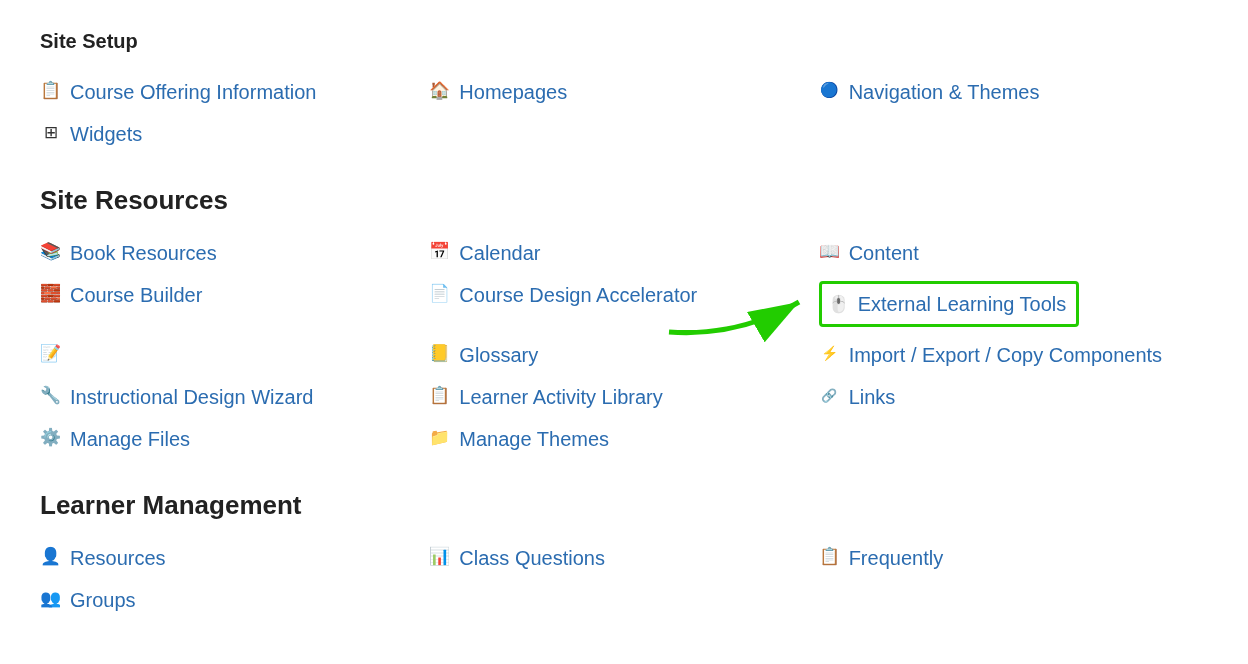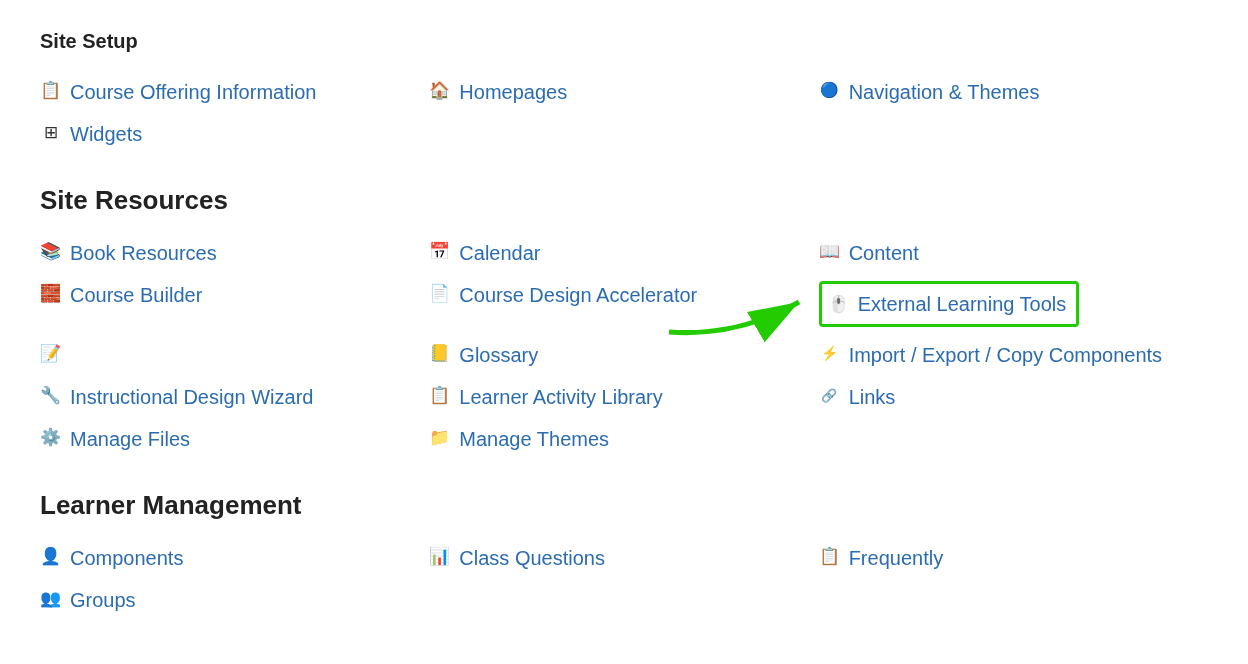--- a/index.html
+++ b/index.html
@@ -178,21 +178,21 @@
       <div class="grid-item"></div>
     </div>
   </div>
 
   <div class="learner-section">
     <div class="section-heading">Learner Management</div>
     <div class="grid">
 
       <div class="grid-item">
         <span class="icon">👤</span>
-        <a href="#">Components</a>
+        <a href="#">Resources</a>
       </div>
       <div class="grid-item">
         <span class="icon">📊</span>
         <a href="#">Class Questions</a>
       </div>
       <div class="grid-item">
         <span class="icon">📋</span>
         <a href="#">Frequently</a>
       </div>
 

